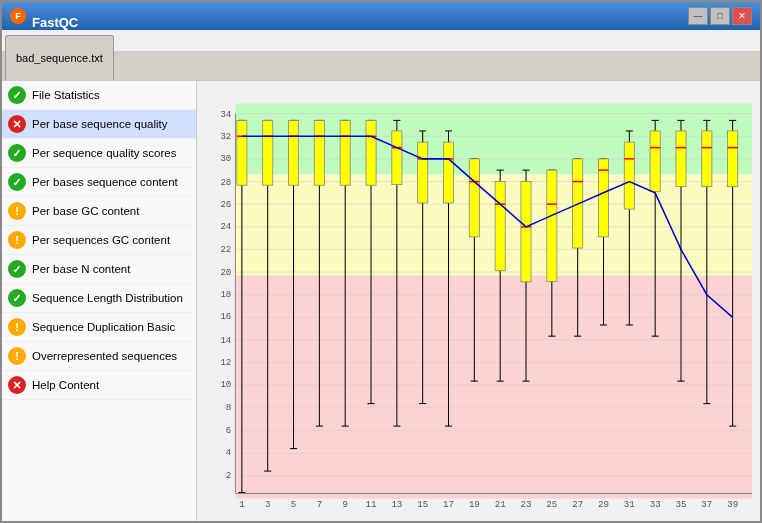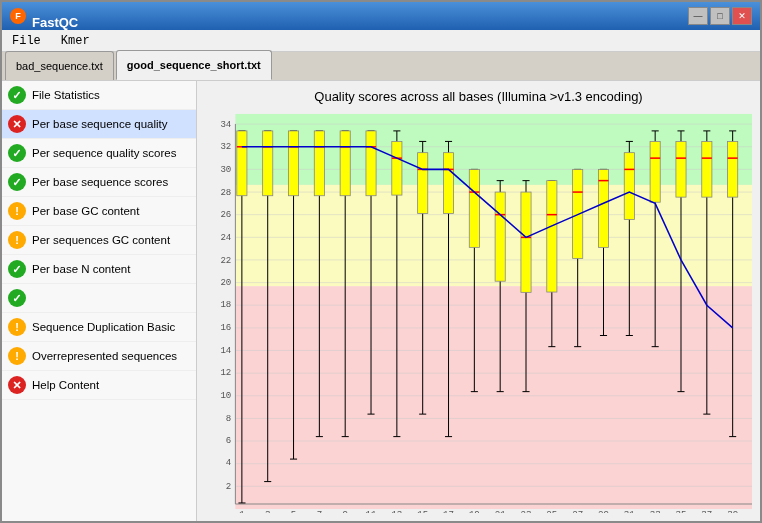--- a/index.html
+++ b/index.html
@@ -69,21 +69,21 @@
     }
     .tab-bar {
       display: flex;
       background: #d4d0c8;
       padding: 3px 3px 0 3px;
       gap: 2px;
       height: 28px;
       align-items: flex-end;
     }
     .tab {
-      padding: 8px 10px;
+      padding: 16px 10px;
       background: #d4d0c8;
       border: 1px solid #999;
       border-bottom: none;
       cursor: pointer;
       font-size: 11px;
       border-radius: 3px 3px 0 0;
     }
     .tab.active {
       background: #f0f0f0;
       border-bottom: 1px solid #f0f0f0;
@@ -154,73 +154,72 @@
     </div>
   </div>
 
   <div class="menu-bar">
     <div class="menu-item">File</div>
     <div class="menu-item">Kmer</div>
   </div>
 
   <div class="tab-bar">
     <div class="tab">bad_sequence.txt</div>
-    <div class="tab active">good_sequence_short.txt</div>
   </div>
 
   <div class="main-content">
 
     <div class="sidebar">
       <div class="sidebar-item">
         <div class="status-icon status-ok">✓</div>
         <span>File Statistics</span>
       </div>
       <div class="sidebar-item active">
         <div class="status-icon status-fail">✕</div>
         <span>Per base sequence quality</span>
       </div>
       <div class="sidebar-item">
         <div class="status-icon status-ok">✓</div>
         <span>Per sequence quality scores</span>
       </div>
       <div class="sidebar-item">
         <div class="status-icon status-ok">✓</div>
-        <span>Per base sequence scores</span>
+        <span>Per bases sequence content</span>
       </div>
       <div class="sidebar-item">
         <div class="status-icon status-warn">!</div>
         <span>Per base GC content</span>
       </div>
       <div class="sidebar-item">
         <div class="status-icon status-warn">!</div>
         <span>Per sequences GC content</span>
       </div>
       <div class="sidebar-item">
         <div class="status-icon status-ok">✓</div>
         <span>Per base N content</span>
       </div>
       <div class="sidebar-item">
         <div class="status-icon status-ok">✓</div>
+        <span>Sequence Length Distribution</span>
       </div>
       <div class="sidebar-item">
         <div class="status-icon status-warn">!</div>
         <span>Sequence Duplication Basic</span>
       </div>
       <div class="sidebar-item">
         <div class="status-icon status-warn">!</div>
         <span>Overrepresented sequences</span>
       </div>
       <div class="sidebar-item">
         <div class="status-icon status-fail">✕</div>
         <span>Help Content</span>
       </div>
     </div>
 
     <div class="chart-area">
-      <div class="chart-title">Quality scores across all bases (Illumina &gt;v1.3 encoding)</div>
       <div style="flex:1; position:relative;font-family:Liberation Mono, monospace;">
         <svg viewBox="0 0 540 390" style="width:100%;height:100%;">
 
           <rect x="30" y="0" width="510" height="70" fill="#aaffaa" opacity="0.7"></rect>
 
           <rect x="30" y="70" width="510" height="100" fill="#ffffaa" opacity="0.7"></rect>
 
           <rect x="30" y="170" width="510" height="220" fill="#ffcccc" opacity="0.8"></rect>
 
           <g font-size="9" fill="#555">

